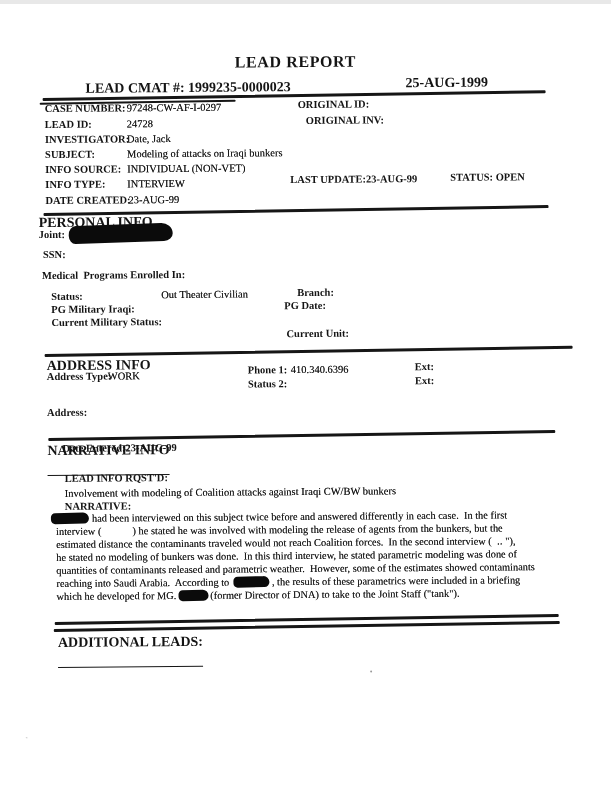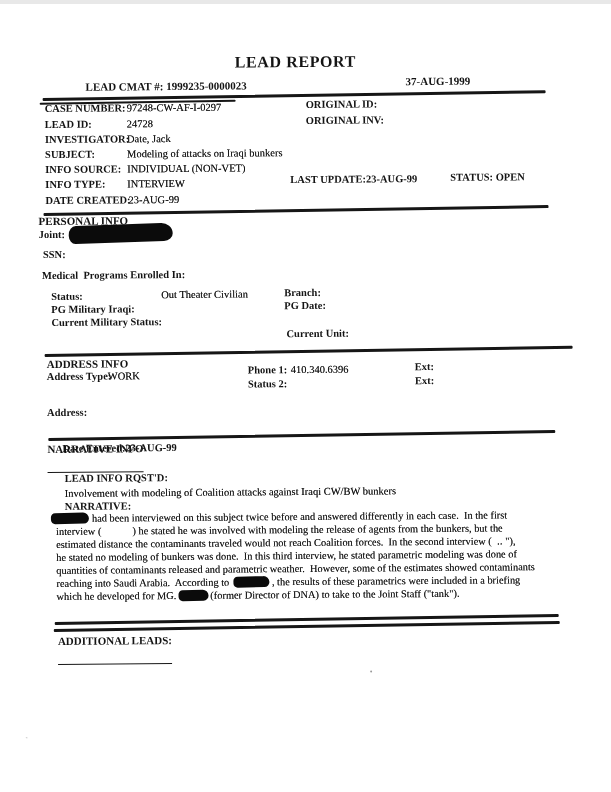--- a/index.html
+++ b/index.html
@@ -10,21 +10,21 @@
     color:#141414;
   }
   .content {
     position:absolute; inset:0;
     transform:rotate(-0.45deg); transform-origin:50% 50%;
   }
   .abs { position:absolute; white-space:pre; line-height:1.15; }
   .b  { font-weight:700; }
   .v  { font-weight:400; text-shadow:0 0 .5px rgba(0,0,0,.65); }
   .t10 { font-size:10.5px; }
-  .t11 { font-size:11px; }
+  .t11 { font-size:14px; }
   .title { font-size:16px; font-weight:700; letter-spacing:.6px; text-align:center; }
   .rule { position:absolute; height:2.6px; background:#161616; transform:rotate(-0.45deg); border-radius:1px; }
   .rule.thin { height:2.2px; }
   .u { border-bottom:1.7px solid #161616; padding-bottom:16px; }
   .redact { background:#0b0b0b; display:inline-block; }
   .redact.block { position:absolute; }
   .nlines { position:absolute; left:55px; top:506px; width:512px; font-size:10.4px; }
   .nline { height:13px; line-height:13px; white-space:pre; font-weight:400; text-shadow:0 0 .5px rgba(0,0,0,.6); }
   .nline .redact { height:11px; border-radius:5px 7px 6px 5px; vertical-align:-2px; transform:rotate(-1deg); }
   .nline .lead { margin-left:-5px; margin-right:3px; }
@@ -32,27 +32,27 @@
   .speck { position:absolute; background:#9a9a9a; border-radius:50%; }
 </style>
 </head>
 <body>
 
 <div class="sheet">
   <div class="content">
 
     <div class="abs title" style="left:0;top:49px;width:596px">LEAD REPORT</div>
     <span class="abs b t11" style="left:88px;top:75px">LEAD CMAT #: 1999235-0000023</span>
-    <span class="abs b t11" style="left:408px;top:72px">37-AUG-1999</span>
+    <span class="abs b t11" style="left:408px;top:72px">25-AUG-1999</span>
     <div class="rule" style="left:45px;top:90px;width:503px"></div>
     <div class="rule thin" style="left:42px;top:96px;width:196px"></div>
 
     <span class="abs b t10" style="left:47px;top:97px">CASE NUMBER:</span>
     <span class="abs v t10" style="left:129px;top:97px">97248-CW-AF-I-0297</span>
-    <span class="abs b t10" style="left:308px;top:95px">ORIGINAL ID:</span>
+    <span class="abs b t10" style="left:300px;top:95px">ORIGINAL ID:</span>
 
     <span class="abs b t10" style="left:47px;top:113px">LEAD ID:</span>
     <span class="abs v t10" style="left:129px;top:113px">24728</span>
     <span class="abs b t10" style="left:308px;top:111px">ORIGINAL INV:</span>
 
     <span class="abs b t10" style="left:47px;top:128px">INVESTIGATOR:</span>
     <span class="abs v t10" style="left:129px;top:128px">Date, Jack</span>
 
     <span class="abs b t10" style="left:47px;top:143px">SUBJECT:</span>
     <span class="abs v t10" style="left:129px;top:143px">Modeling of attacks on Iraqi bunkers</span>
@@ -70,21 +70,21 @@
 
     <div class="rule" style="left:45px;top:205px;width:505px"></div>
     <span class="abs b t11" style="left:40px;top:209px">PERSONAL INFO</span>
     <span class="abs b t10" style="left:40px;top:223px">Joint:</span>
     <div class="redact block" style="left:70px;top:219px;width:104px;height:18px;border-radius:9px 14px 11px 8px / 11px 13px 9px 10px;transform:rotate(-1.6deg)"></div>
     <span class="abs b t10" style="left:44px;top:243px">SSN:</span>
     <span class="abs b t10" style="left:43px;top:264px">Medical  Programs Enrolled In:</span>
 
     <span class="abs b t10" style="left:52px;top:285px">Status:</span>
     <span class="abs v t10" style="left:162px;top:284px">Out Theater Civilian</span>
-    <span class="abs b t10" style="left:285px;top:283px">Branch:</span>
+    <span class="abs b t10" style="left:298px;top:283px">Branch:</span>
     <span class="abs b t10" style="left:52px;top:298px">PG Military Iraqi:</span>
     <span class="abs b t10" style="left:285px;top:296px">PG Date:</span>
     <span class="abs b t10" style="left:52px;top:311px">Current Military Status:</span>
     <span class="abs b t10" style="left:287px;top:324px">Current Unit:</span>
 
     <div class="rule" style="left:45px;top:346px;width:528px"></div>
     <span class="abs b t11" style="left:47px;top:352px">ADDRESS INFO</span>
     <span class="abs b t10" style="left:47px;top:365px">Address Type:</span>
     <span class="abs v t10" style="left:108px;top:365px">WORK</span>
     <span class="abs b t10" style="left:248px;top:360px">Phone 1:</span>

